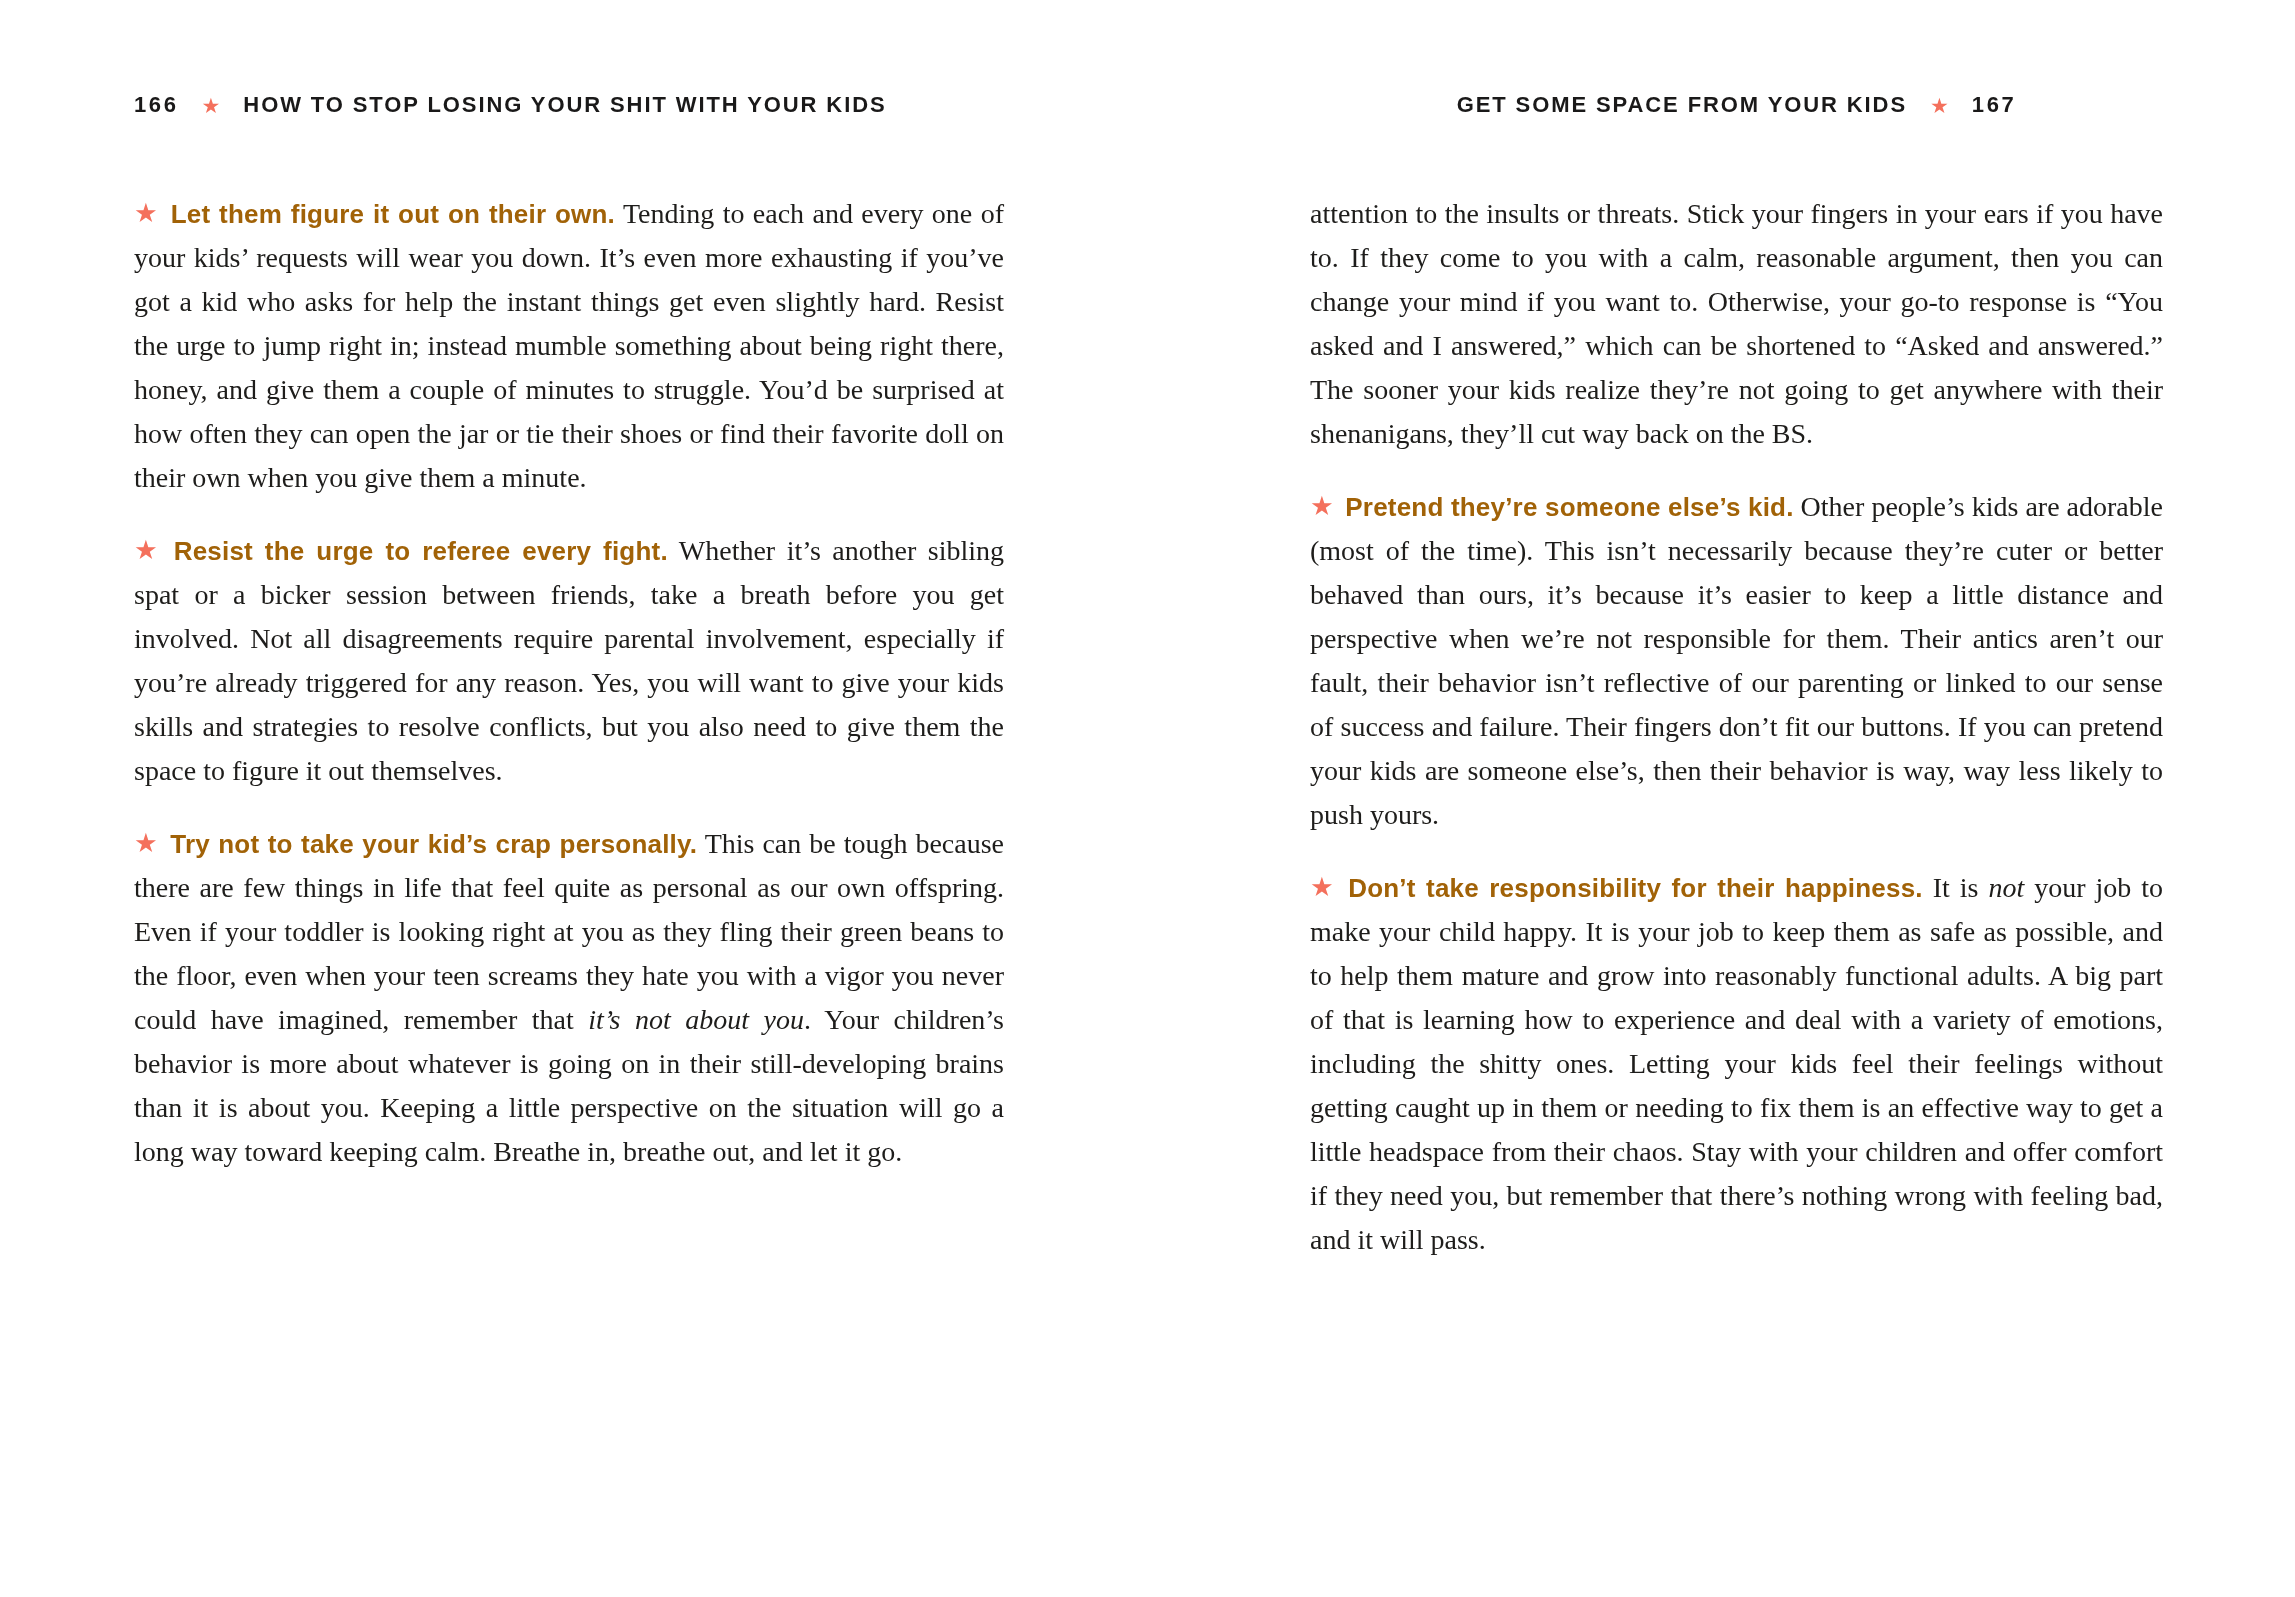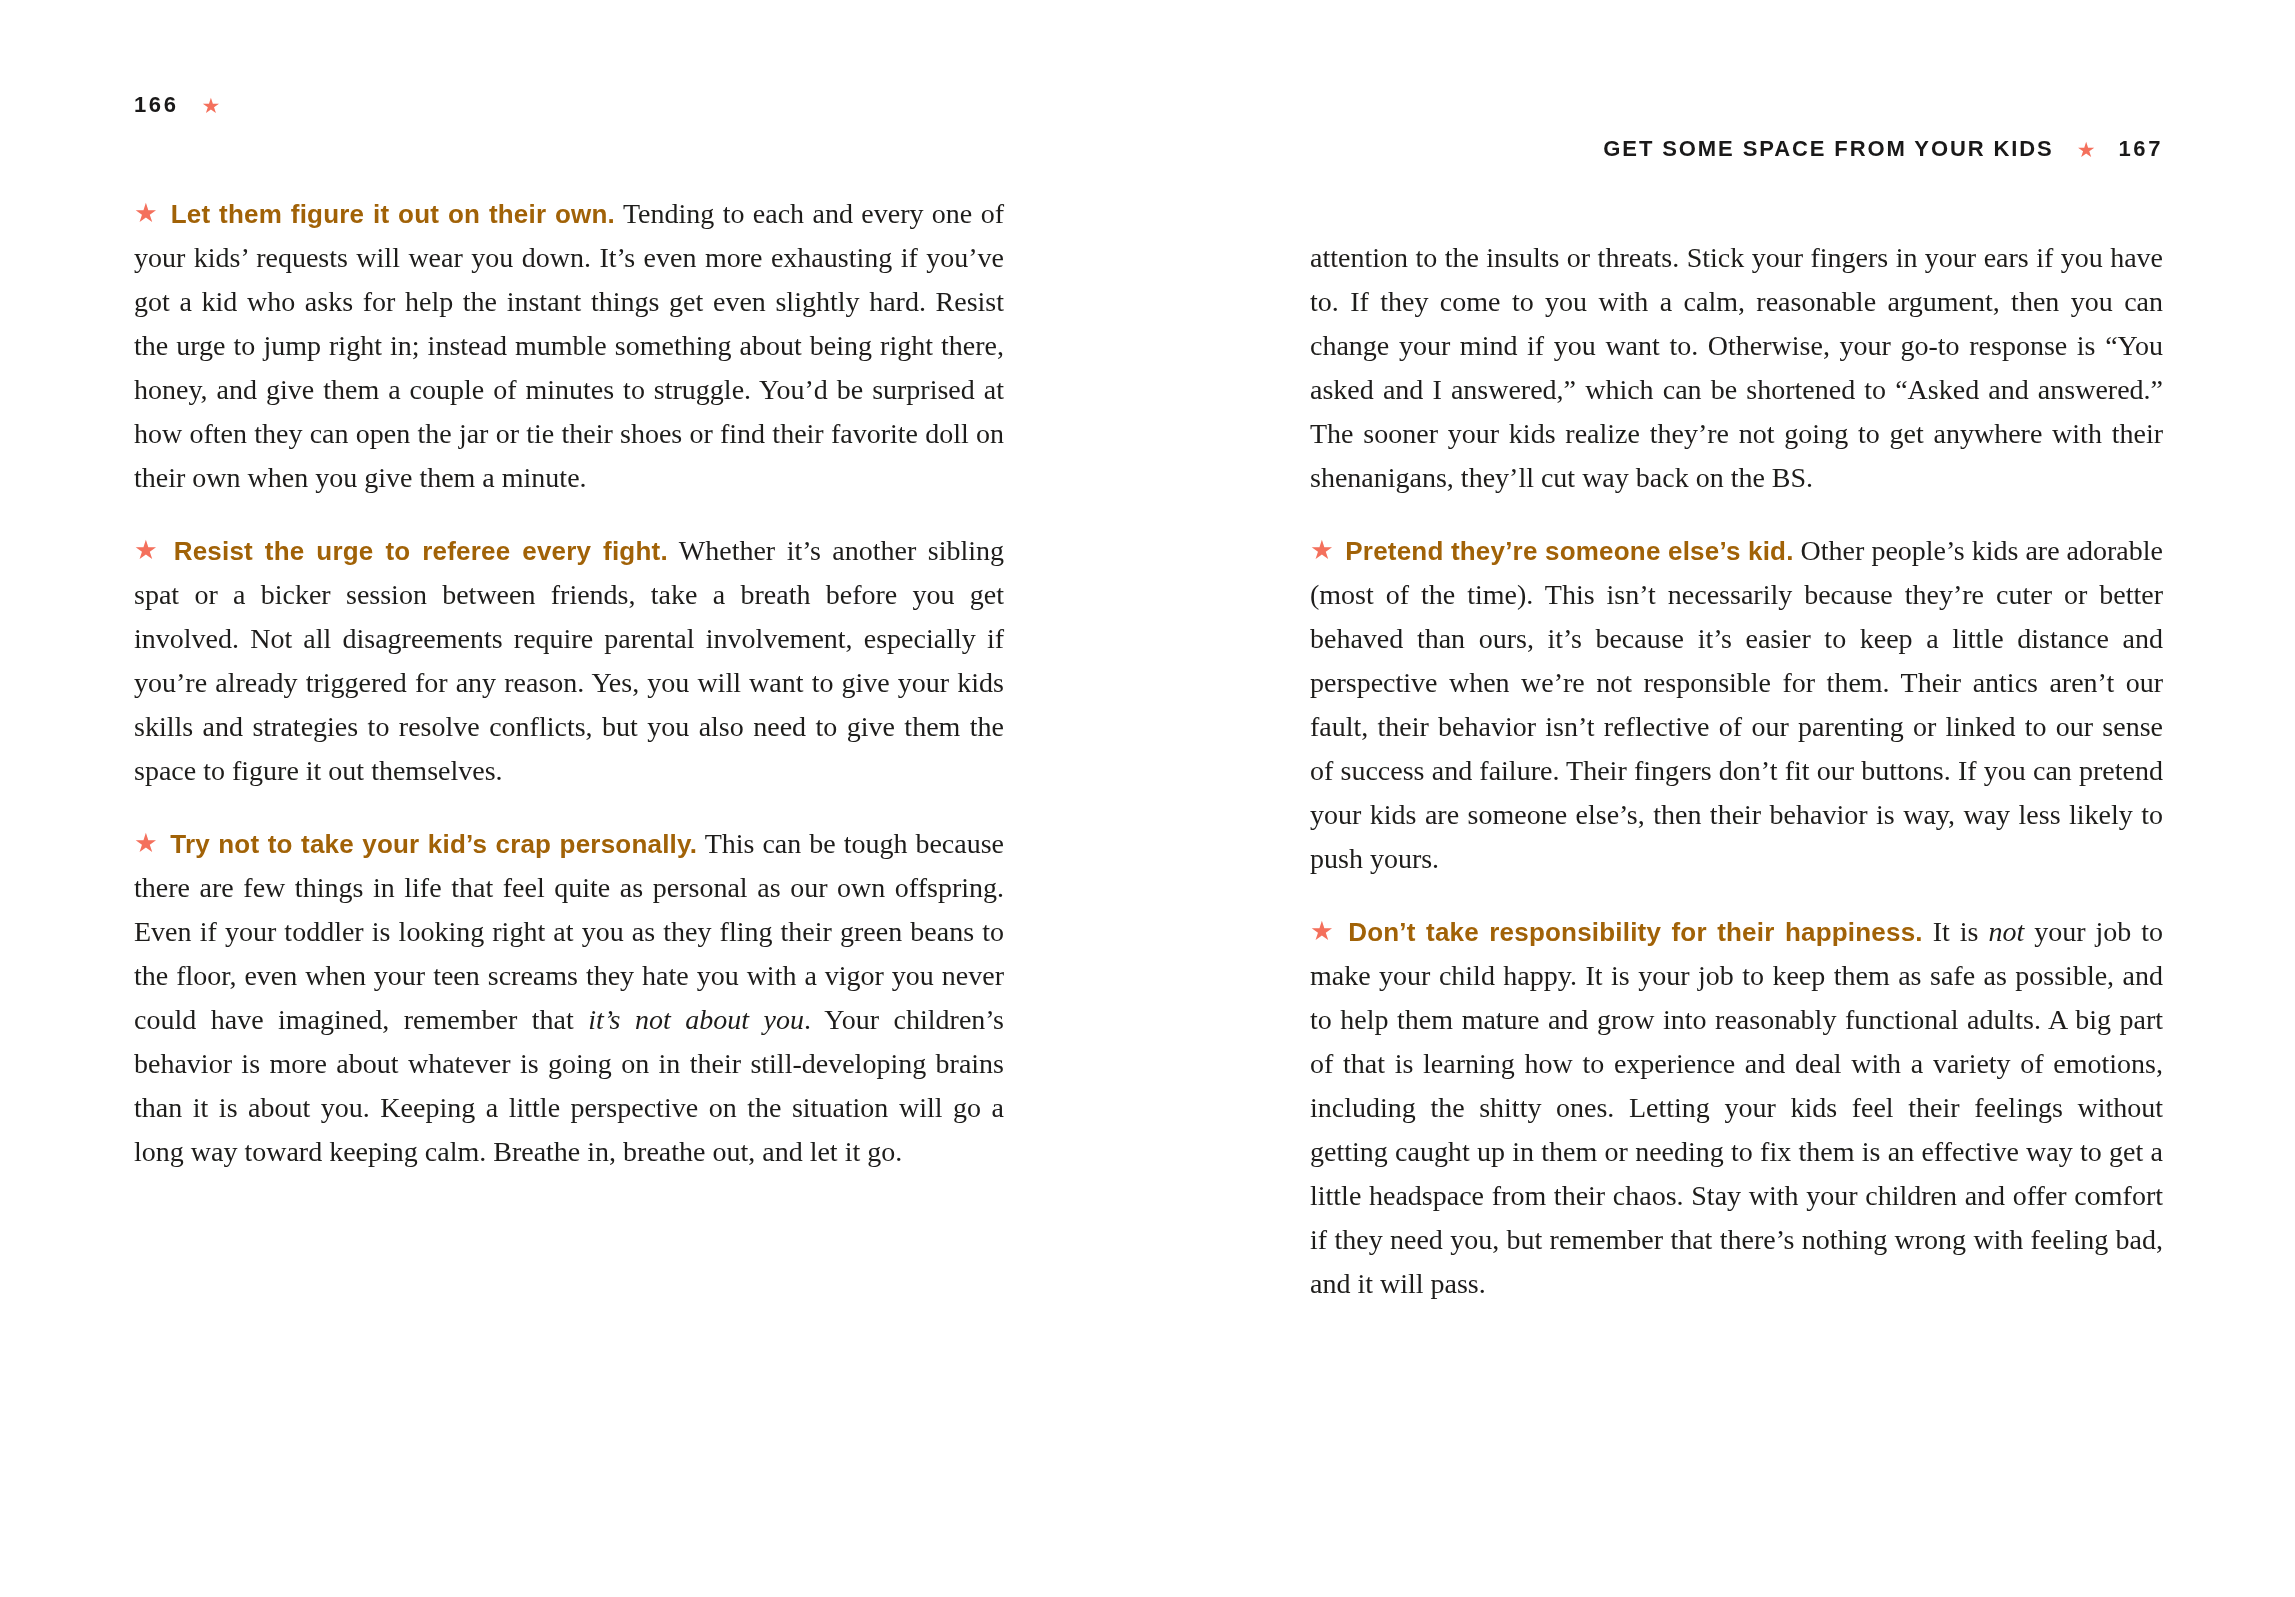--- a/index.html
+++ b/index.html
@@ -31,21 +31,21 @@
     display: flex;
     align-items: baseline;
     font-family: "Liberation Sans", sans-serif;
     font-weight: 700;
     font-size: 22px;
     letter-spacing: 1.9px;
     color: #1a1919;
     white-space: nowrap;
     height: 28px;
   }
-  .page.right .page-header { justify-content: flex-end; margin-top: 44px; }
+  .page.right .page-header { justify-content: center; }
   .page-header .folio { letter-spacing: 2.6px; }
   .page-header .hstar {
     font-family: "DejaVu Sans", sans-serif;
     color: #F4705C;
     font-size: 21px;
     letter-spacing: 0;
     margin: 0 23px;
     position: relative;
     top: 0.9px;
   }
@@ -81,20 +81,21 @@
 </style>
 </head>
 <body>
 
 <div class="spread">
 
   <section class="page left">
     <header class="page-header">
       <span class="folio">166</span>
       <span class="hstar">★</span>
+      <span class="running-head">HOW TO STOP LOSING YOUR SHIT WITH YOUR KIDS</span>
     </header>
     <div class="content">
         <p class="para"><span class="star">★</span><span class="lead">Let them figure it out on their own.</span> <span class="rg">Tending to each and every one of your kids’ requests will wear you down. It’s even more exhausting if you’ve got a kid who asks for help the instant things get even slightly hard. Resist the urge to jump right in; instead mumble something about being right there, honey, and give them a couple of minutes to struggle. You’d be surprised at how often they can open the jar or tie their shoes or find their favorite doll on their own when you give them a minute.</span></p>
         <p class="para"><span class="star">★</span><span class="lead">Resist the urge to referee every fight.</span> <span class="rg">Whether it’s another sibling spat or a bicker session between friends, take a breath before you get involved. Not all disagreements require parental involvement, especially if you’re already triggered for any reason. Yes, you will want to give your kids skills and strategies to resolve conflicts, but you also need to give them the space to figure it out themselves.</span></p>
         <p class="para"><span class="star">★</span><span class="lead">Try not to take your kid’s crap personally.</span> <span class="rg">This can be tough because there are few things in life that feel quite as personal as our own offspring. Even if your toddler is looking right at you as they fling their green beans to the floor, even when your teen screams they hate you with a vigor you never could have imagined, remember that </span><span class="it">it’s not about you</span><span class="rg">. Your children’s behavior is more about whatever is going on in their still-developing brains than it is about you. Keeping a little perspective on the situation will go a long way toward keeping calm. Breathe in, breathe out, and let it go.</span></p>
       </div>
   </section>
 
   <section class="page right">
     <header class="page-header">

